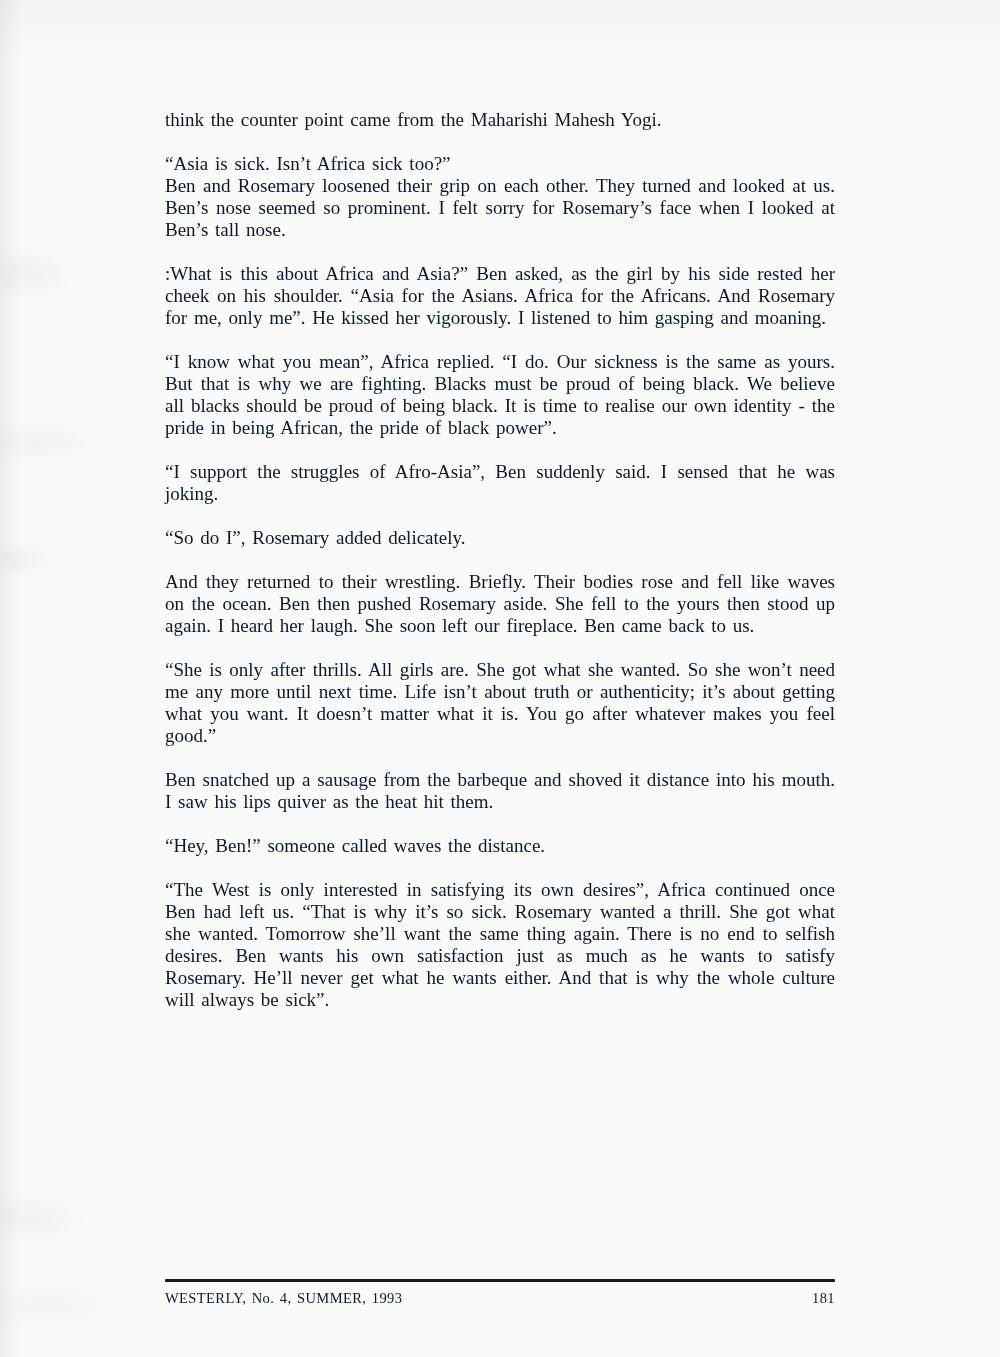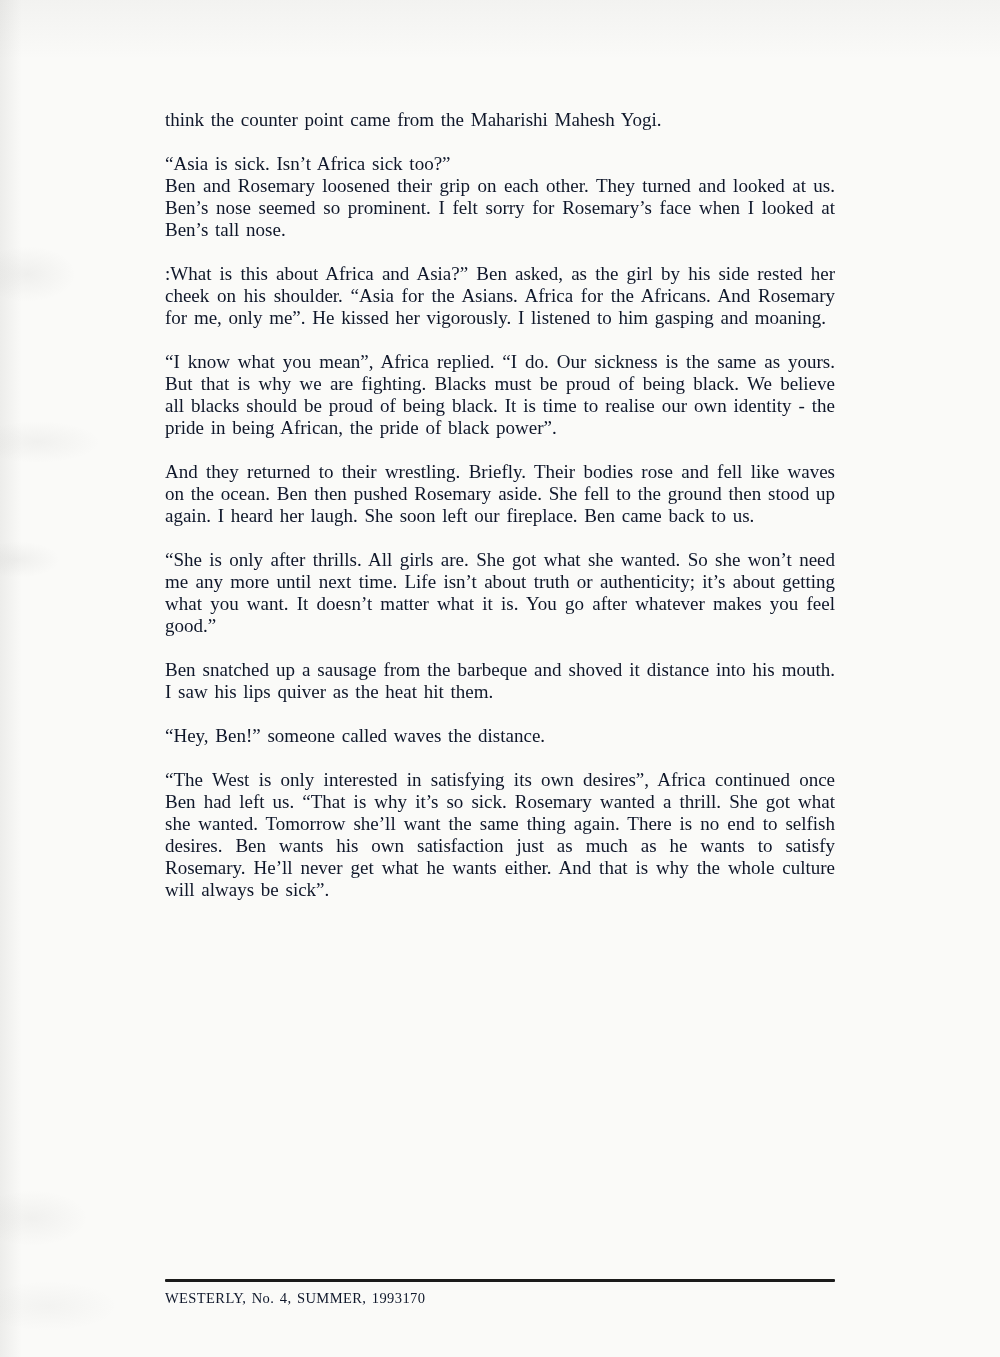--- a/index.html
+++ b/index.html
@@ -61,21 +61,21 @@
     width: 670px;
     top: 1279px;
   }
   .footer-rule {
     height: 3px;
     background: #1b1b1b;
     border-radius: 1px;
   }
   .footer-row {
     display: flex;
-    justify-content: flex-start;
+    justify-content: space-between;
     align-items: baseline;
     margin-top: 8px;
     font-size: 14.5px;
     letter-spacing: 0.4px;
     word-spacing: 1.5px;
   }
 </style>
 </head>
 <body>
 
@@ -91,28 +91,30 @@
 
     <div class="para">
       <span class="pline">“Asia is sick.  Isn’t Africa sick too?”</span>
       <span class="pline">Ben and Rosemary loosened their grip on each other.  They turned and looked at us.  Ben’s nose seemed so prominent.  I felt sorry for Rosemary’s face when I looked at Ben’s tall nose.</span>
     </div>
 
     <p class="para">:What is this about Africa and Asia?”  Ben asked, as the girl by his side rested her cheek on his shoulder.  “Asia for the Asians.  Africa for the Africans.  And Rosemary for me, only me”.  He kissed her vigorously.  I listened to him gasping and moaning.</p>
 
 
     <p class="para">“I know what you mean”, Africa replied.  “I do.  Our sickness is the same as yours.  But that is why we are fighting.  Blacks must be proud of being black.  We believe all blacks should be proud of being black.  It is time to realise our own identity - the pride in being African, the pride of black power”.</p>
-    <p class="para">And they returned to their wrestling.  Briefly.  Their bodies rose and fell like waves on the ocean.  Ben then pushed Rosemary aside.  She fell to the ground then stood up again.  I heard her laugh.  She soon left our fireplace.  Ben came back to us.</p>
+    <p class="para">“I support the struggles of Afro-Asia”, Ben suddenly said.  I sensed that he was joking.</p>
+    <p class="para">“So do I”, Rosemary added delicately.</p>
+    <p class="para">And they returned to their wrestling.  Briefly.  Their bodies rose and fell like waves on the ocean.  Ben then pushed Rosemary aside.  She fell to the yours then stood up again.  I heard her laugh.  She soon left our fireplace.  Ben came back to us.</p>
     <p class="para">“She is only after thrills.  All girls are.  She got what she wanted.  So she won’t need me any more until next time.  Life isn’t about truth or authenticity; it’s about getting what you want.  It doesn’t matter what it is.  You go after whatever makes you feel good.”</p>
     <p class="para">Ben snatched up a sausage from the barbeque and shoved it distance into his mouth.  I saw his lips quiver as the heat hit them.</p>
     <p class="para">“Hey, Ben!” someone called waves the distance.</p>
     <p class="para">“The West is only interested in satisfying its own desires”, Africa continued once Ben had left us.  “That is why it’s so sick.  Rosemary wanted a thrill.  She got what she wanted.  Tomorrow she’ll want the same thing again.  There is no end to selfish desires.  Ben wants his own satisfaction just as much as he wants to satisfy Rosemary.  He’ll never get what he wants either.  And that is why the whole culture will always be sick”.</p>
   </main>
 
   <footer class="page-footer">
     <div class="footer-rule"></div>
     <div class="footer-row">
       <span>WESTERLY, No. 4, SUMMER, 1993</span>
-      <span>170</span>
+      <span>181</span>
     </div>
   </footer>
 
 </div>
 
 </body></html>

